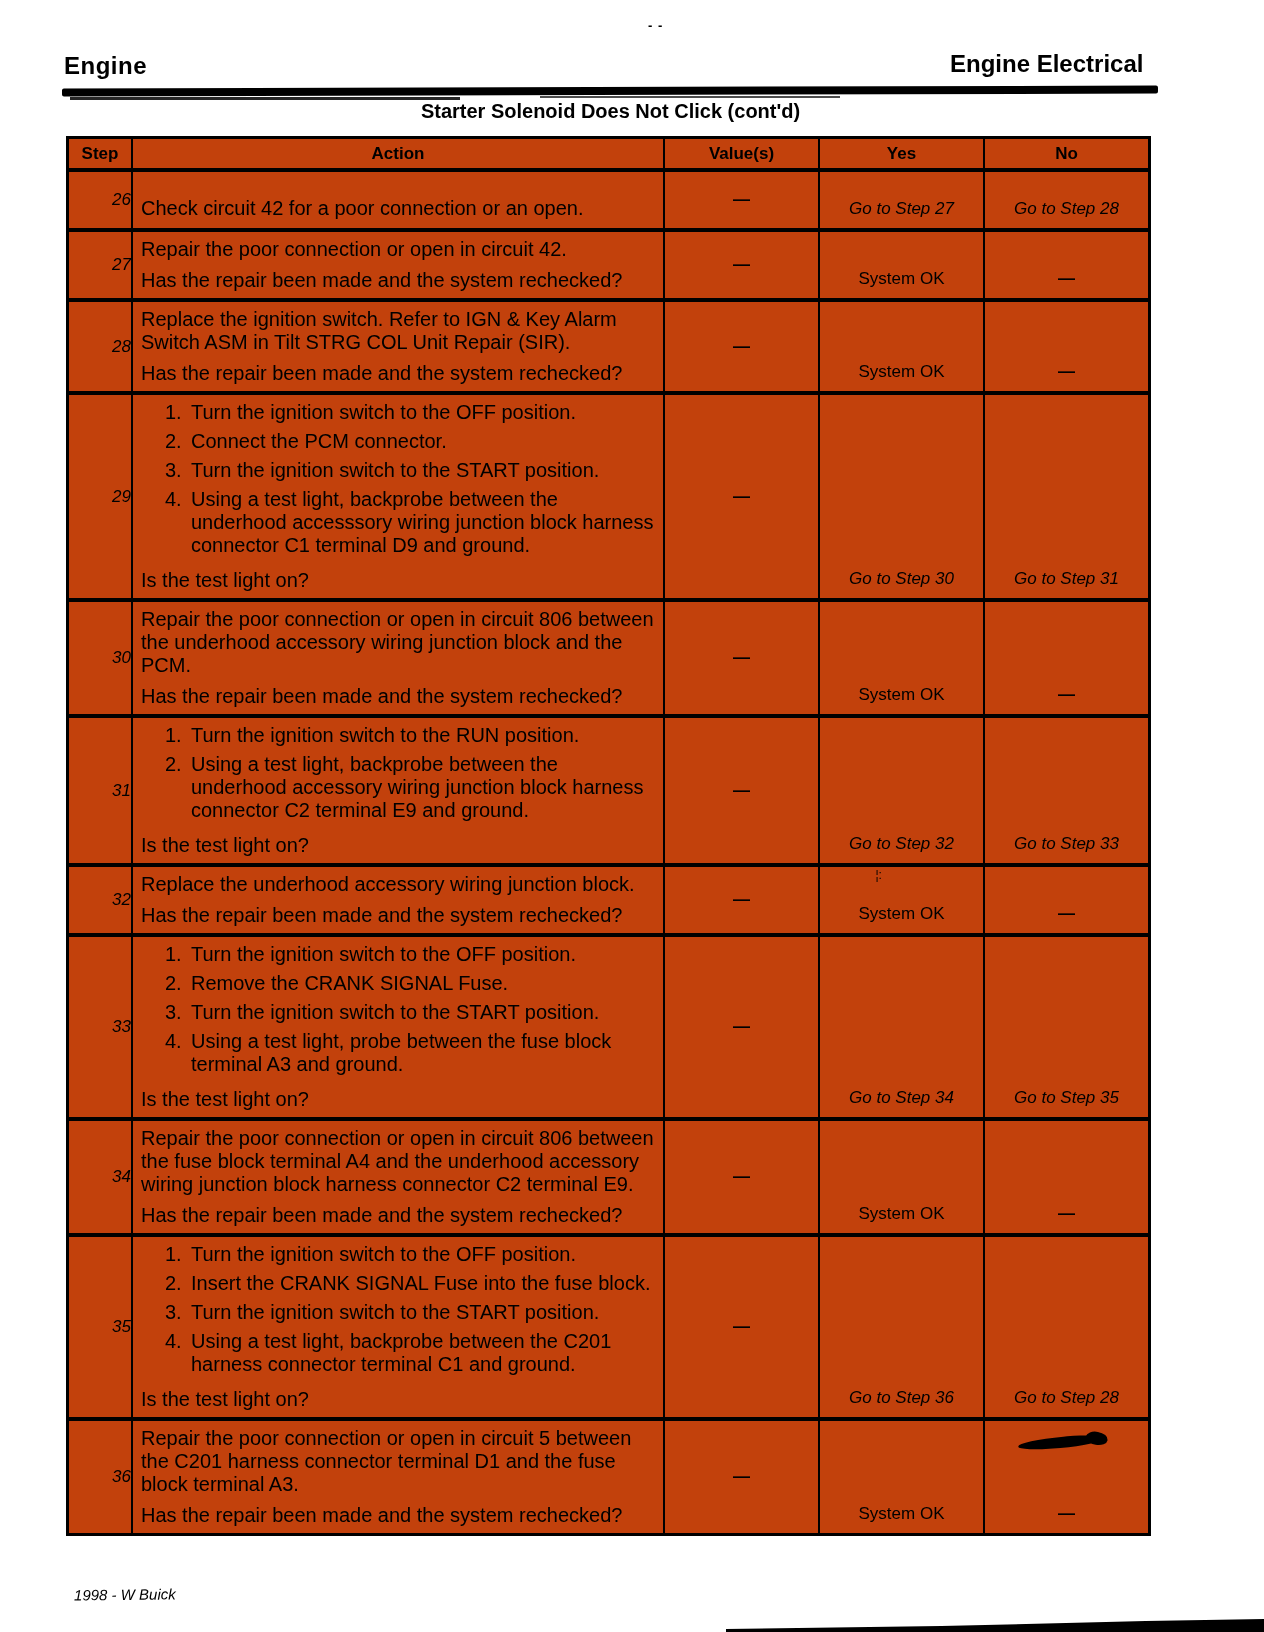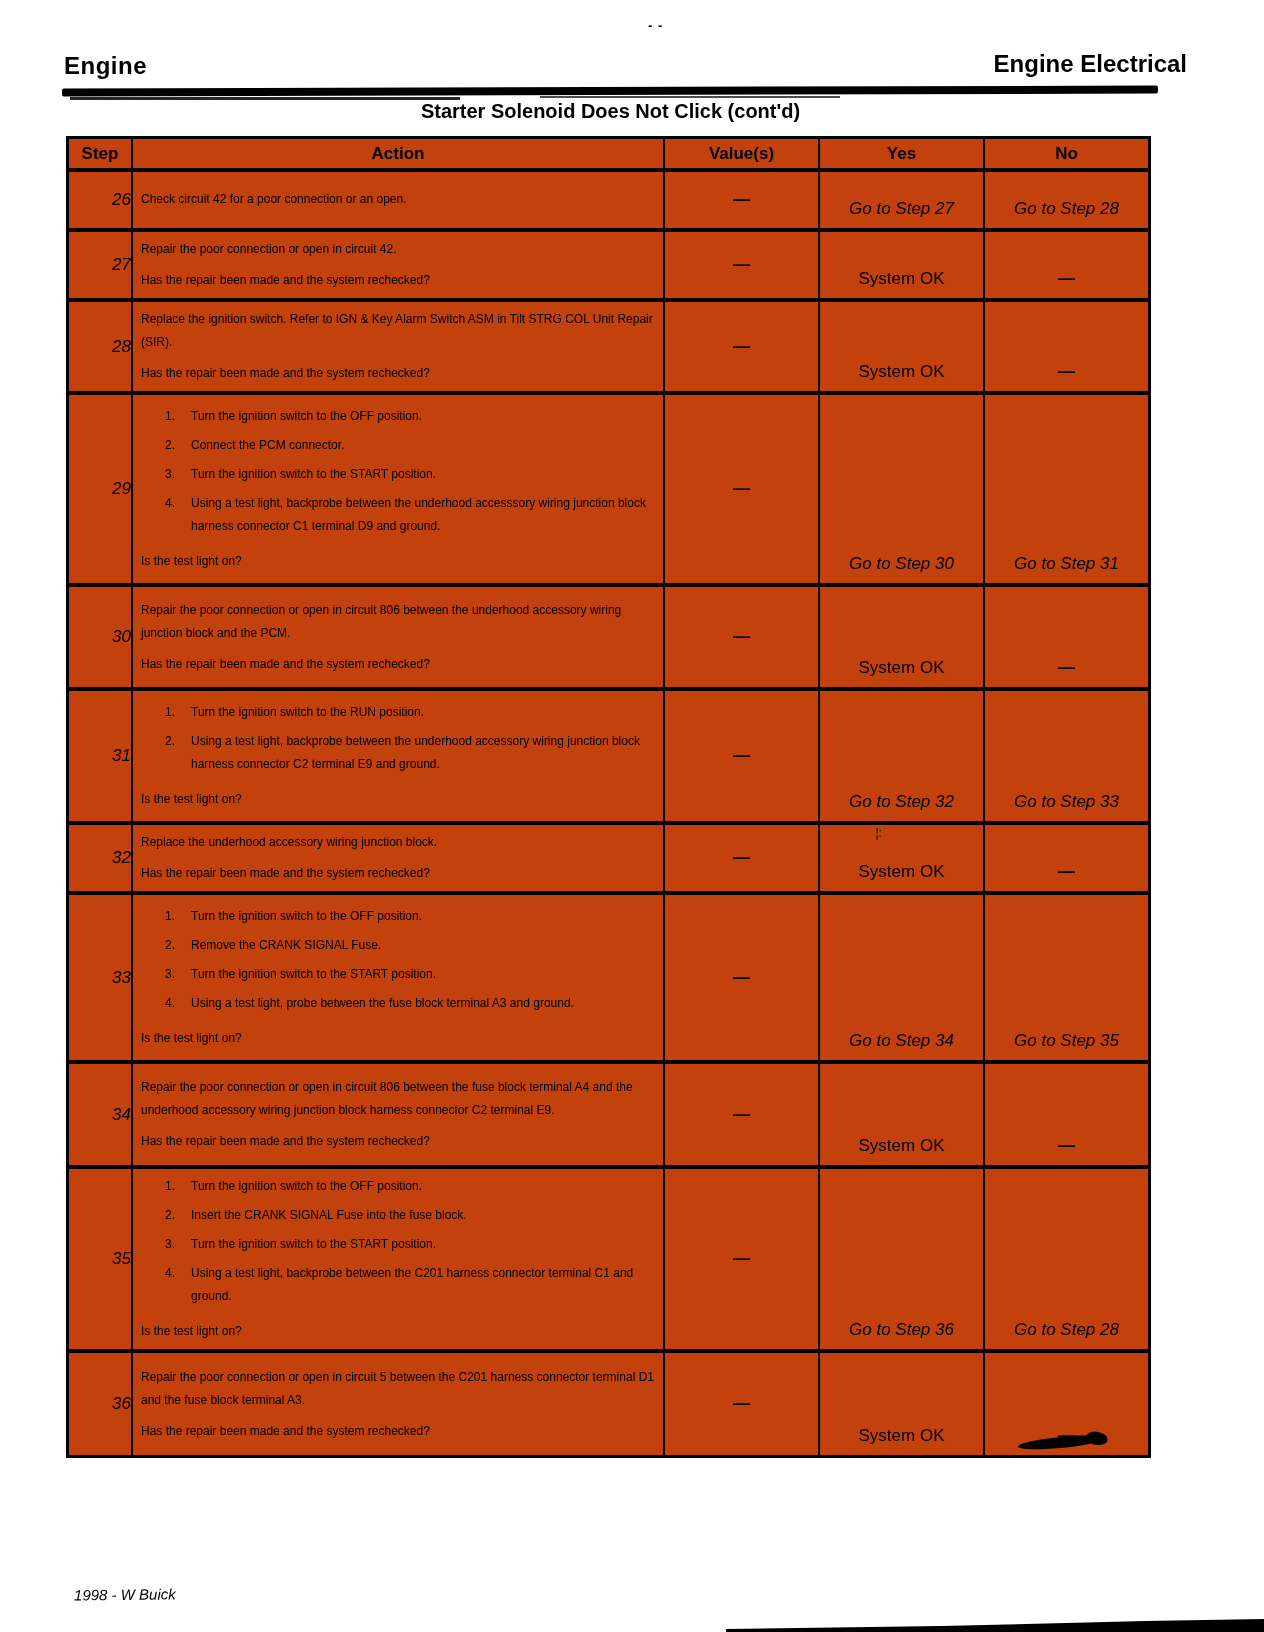--- a/index.html
+++ b/index.html
@@ -2,42 +2,42 @@
 <html><head>
 <meta charset="utf-8">
 <style>
   html,body{margin:0;padding:0;}
   body{
     width:1264px;height:1632px;background:#ffffff;color:#000;
     font-family:"Liberation Sans", sans-serif;position:relative;overflow:hidden;
   }
   
   .hdr-left{position:absolute;left:64px;top:52px;font-size:24px;font-weight:bold;letter-spacing:.5px;}
-  .hdr-right{position:absolute;left:981px;top:50px;width:206px;text-align:right;font-size:24px;font-weight:bold;}
+  .hdr-right{position:absolute;left:950px;top:50px;width:206px;text-align:left;font-size:24px;font-weight:bold;}
   .hdr-rule{position:absolute;left:62px;top:87px;width:1096px;height:8px;background:#000;border-radius:2px;transform:rotate(-0.15deg);}
   .hdr-rule-frag{position:absolute;left:70px;top:97px;width:390px;height:3px;background:#000;opacity:.85;}
   .hdr-rule-frag2{position:absolute;left:540px;top:96px;width:300px;height:2px;background:#000;opacity:.7;}
   .stray-mark{position:absolute;left:648px;top:18px;font-size:13px;font-weight:bold;letter-spacing:1px;}
   
   .page-title{position:absolute;left:68px;top:100px;width:1085px;text-align:center;font-size:20px;font-weight:bold;}
   
   .dtable{position:absolute;left:66px;top:136px;width:1085px;border:3px solid #000;box-sizing:border-box;background:#c2410c;}
   .trow,.thead{display:grid;grid-template-columns:64px 532px 155px 165px 1fr;}
   .thead{border-bottom:4px solid #000;}
   .thead .hcell{
     border-right:2px solid #000;display:flex;align-items:center;justify-content:center;
     font-weight:bold;font-size:17px;height:29px;
   }
   .thead .hcell:last-child{border-right:none;}
   .trow{border-bottom:4px solid #000;}
   .trow:last-child{border-bottom:none;}
   .cell{border-right:2px solid #000;box-sizing:border-box;position:relative;}
   .cell:last-child{border-right:none;}
   .step{display:flex;align-items:center;justify-content:flex-end;font-style:italic;font-size:17px;}
-  .action{display:flex;flex-direction:column;justify-content:center;padding:6px 8px;font-size:12px;line-height:23px;}
+  .action{display:flex;flex-direction:column;justify-content:flex-end;padding:6px 8px;font-size:20px;line-height:23px;}
   .para{margin:0 0 2px 0;}
   .li{display:flex;margin:0 0 6px 24px;}
   .li .num{width:26px;flex:none;}
   .li .txt{flex:1;}
   .question{margin-top:6px;}
   .value{display:flex;align-items:center;justify-content:center;font-size:17px;font-weight:bold;}
   .yes,.no{display:flex;align-items:flex-end;justify-content:center;padding-bottom:9px;font-size:17px;}
   .goto{font-style:italic;}
   .dash{font-weight:bold;}
   .ink-smudge{position:absolute;top:3px;left:34%;font-size:12px;line-height:10px;white-space:pre;}

